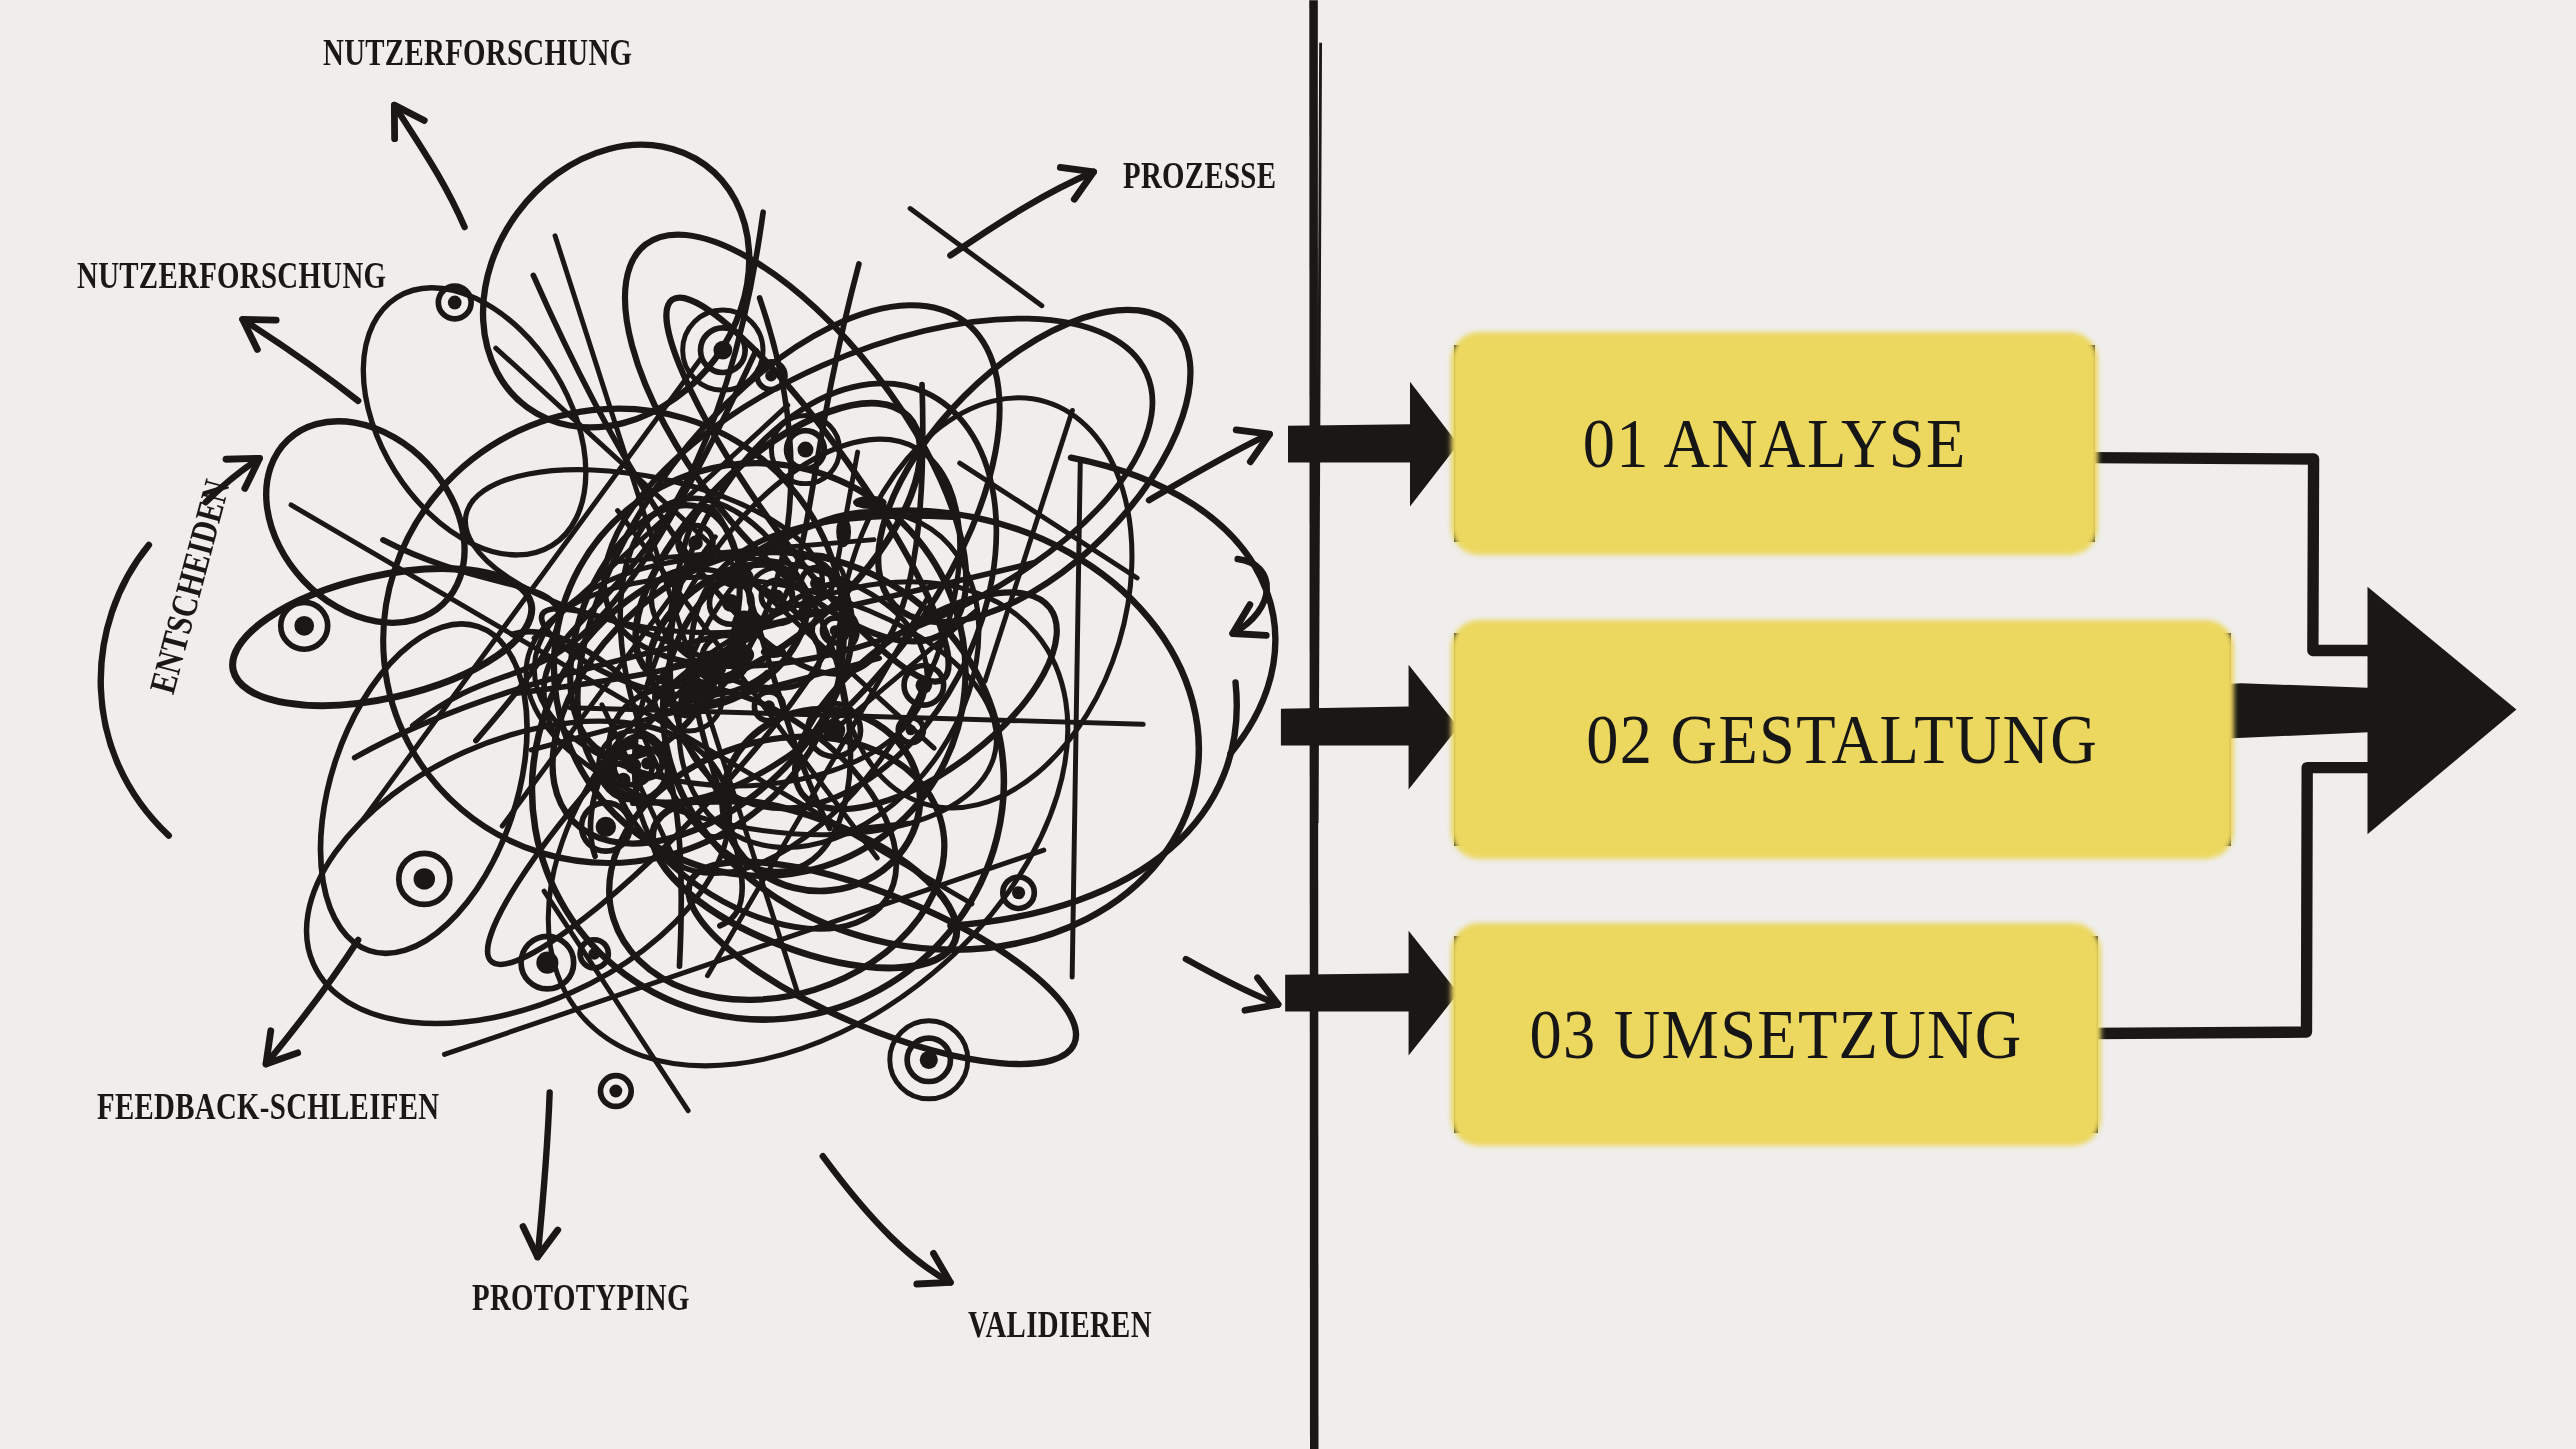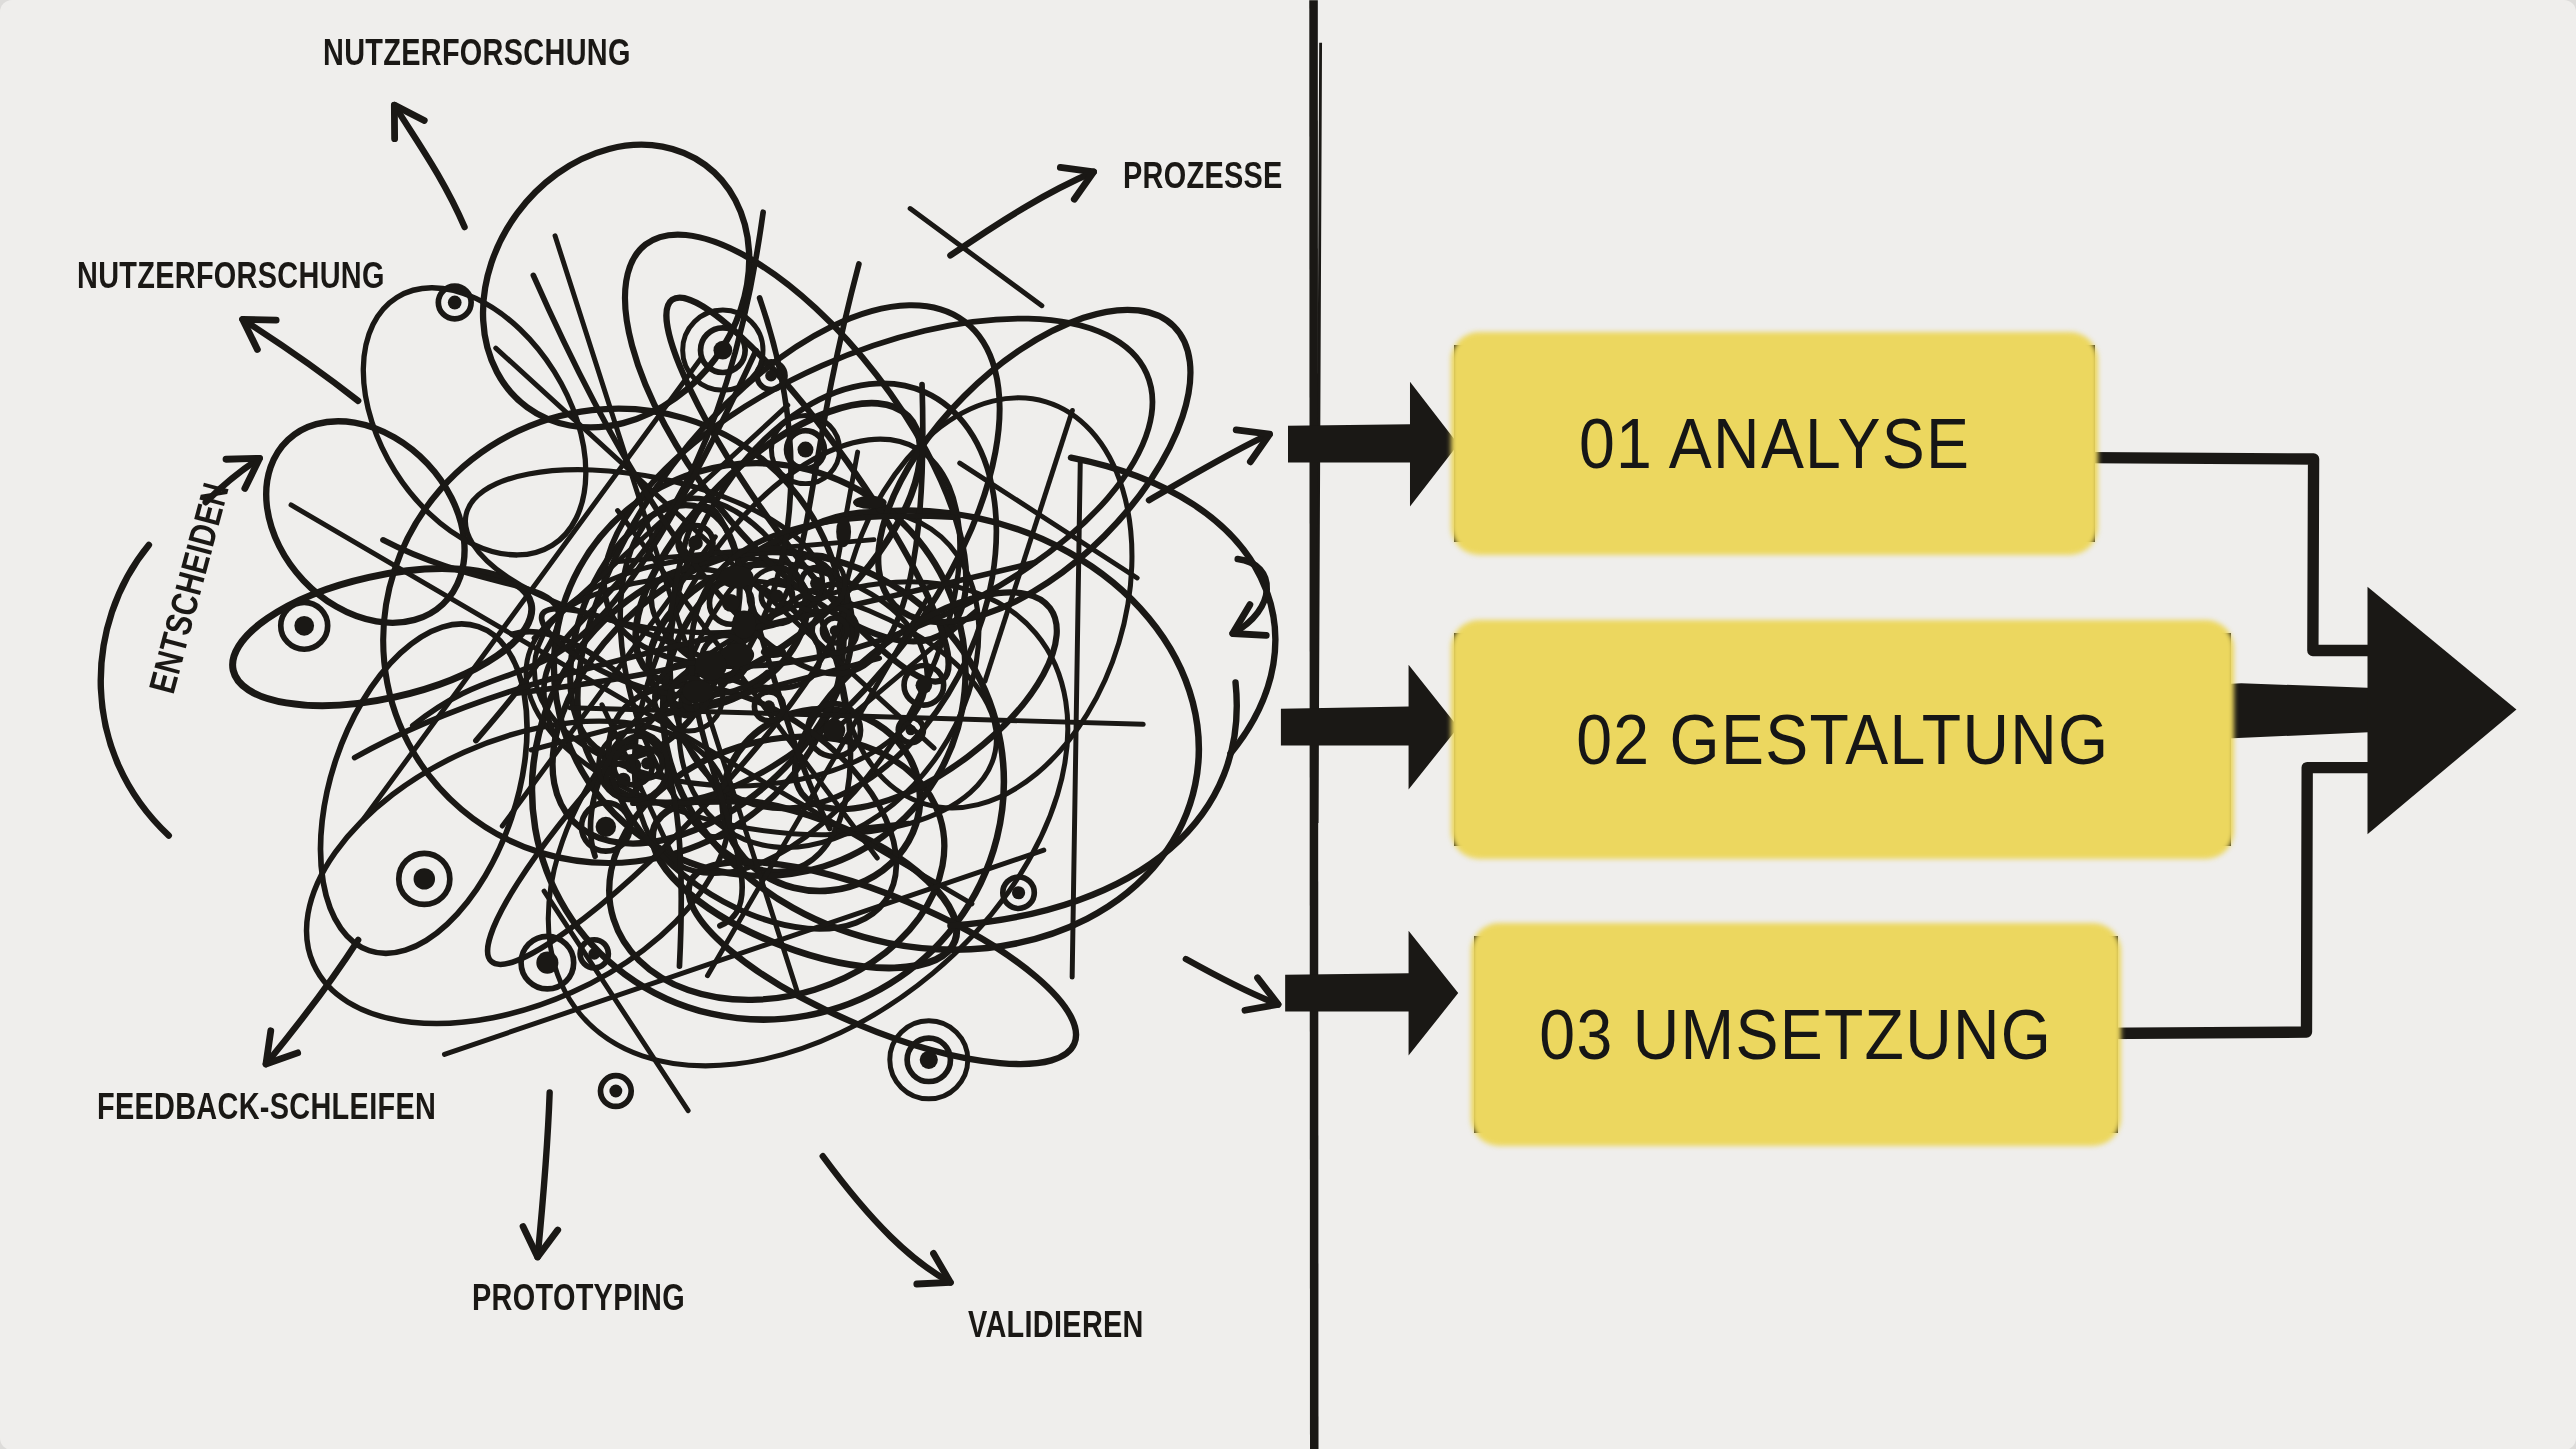--- a/index.html
+++ b/index.html
@@ -1,22 +1,21 @@
 <!DOCTYPE html>
 <html style="font-size:11.3px"><head>
 <meta charset="utf-8">
 <style>
   html,body{margin:0;padding:0;background:#dddcda;}
   .stage{
     position:relative;
     width:2576px;height:1450px;
     background:var(--bg,#efeeec);
     overflow:hidden;
-    font-family:Liberation Sans, sans-serif;
-    border-radius:12px;
+    font-family:Liberation Serif, serif;
   }
   #scene{position:absolute;left:0;top:0;z-index:1;}
   
   .tl{
     position:absolute;z-index:3;
     font-weight:bold;font-size:37px;line-height:1;
     letter-spacing:0.4px;color:var(--ink,#1a1815);
     transform:scaleX(.78);transform-origin:left top;
     white-space:nowrap;
   }
@@ -37,21 +36,21 @@
     background:var(--hl,#ecd75f);
     border-radius:28px;filter:blur(2.8px);
   }
   .step-label{
     font-size:70px;font-weight:normal;line-height:1;
     letter-spacing:1.4px;color:var(--text,#161616);
     transform:scaleX(.92);white-space:nowrap;
   }
   #box-1{left:1454px;top:345px;width:641px;height:197px;}
   #box-2{left:1454px;top:633px;width:777px;height:213px;}
-  #box-3{left:1454px;top:936px;width:644px;height:197px;margin-left:20px;}
+  #box-3{left:1454px;top:936px;width:644px;height:197px;}
   #label-nutzerforschung-top{left:323px;top:34px;}
   #label-prozesse{left:1123px;top:157px;}
   #label-nutzerforschung-left{left:77px;top:257px;}
   #label-entscheiden{left:179px;top:660px;}
   #label-feedback{left:97px;top:1088px;}
   #label-prototyping{left:472px;top:1279px;}
   #label-validieren{left:968px;top:1306px;}
 </style>
 </head>
 <body>

